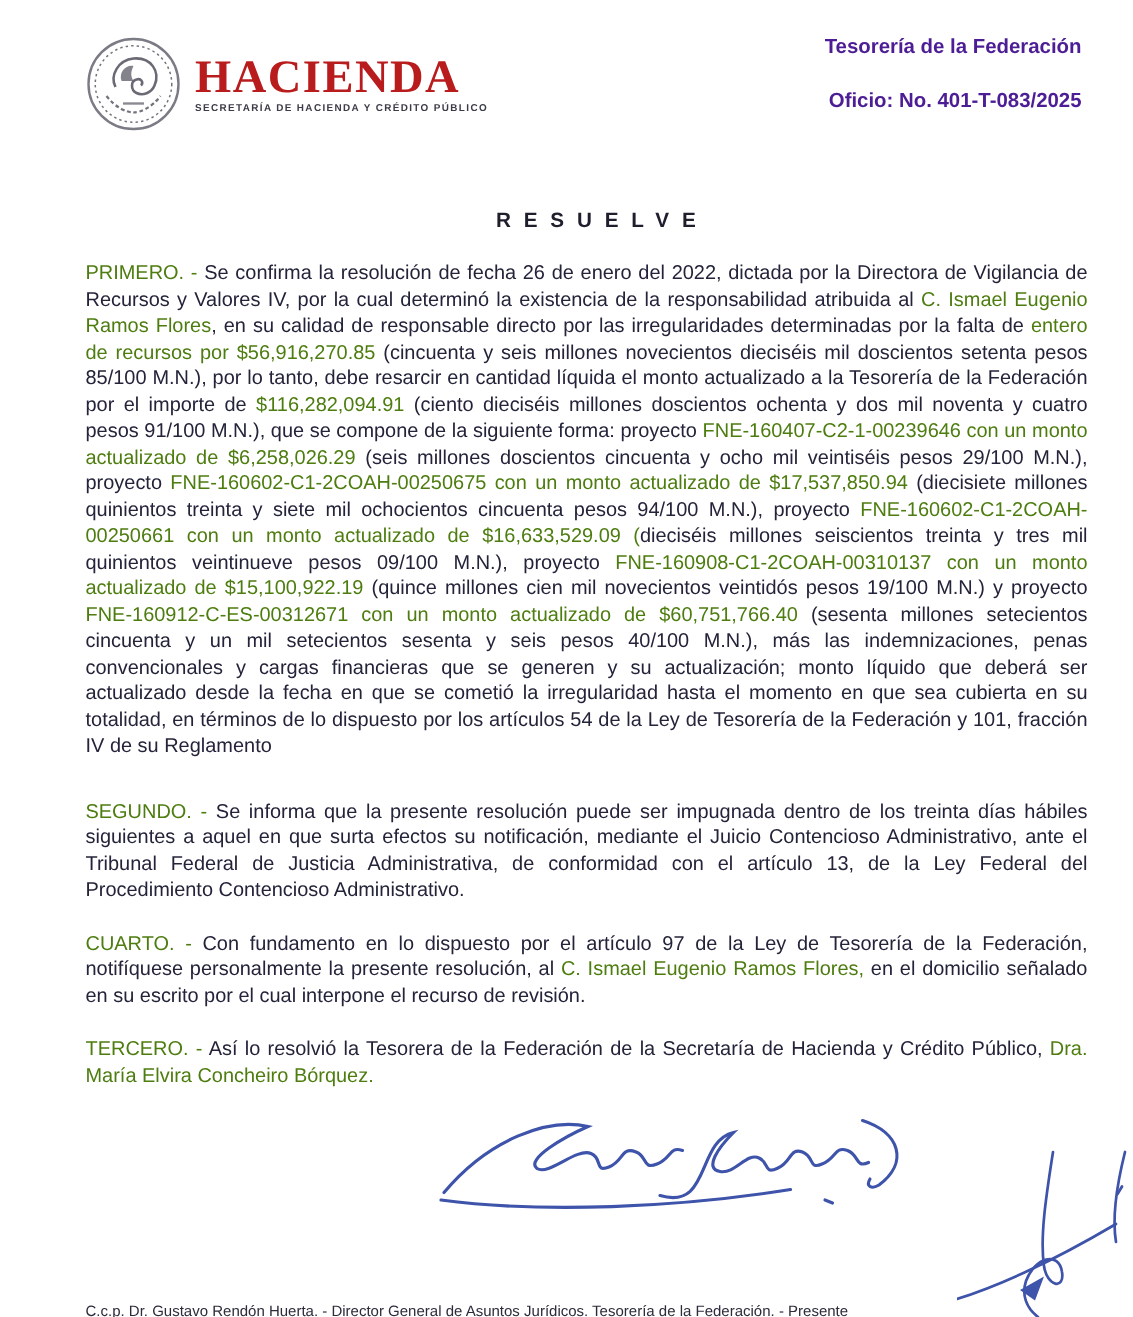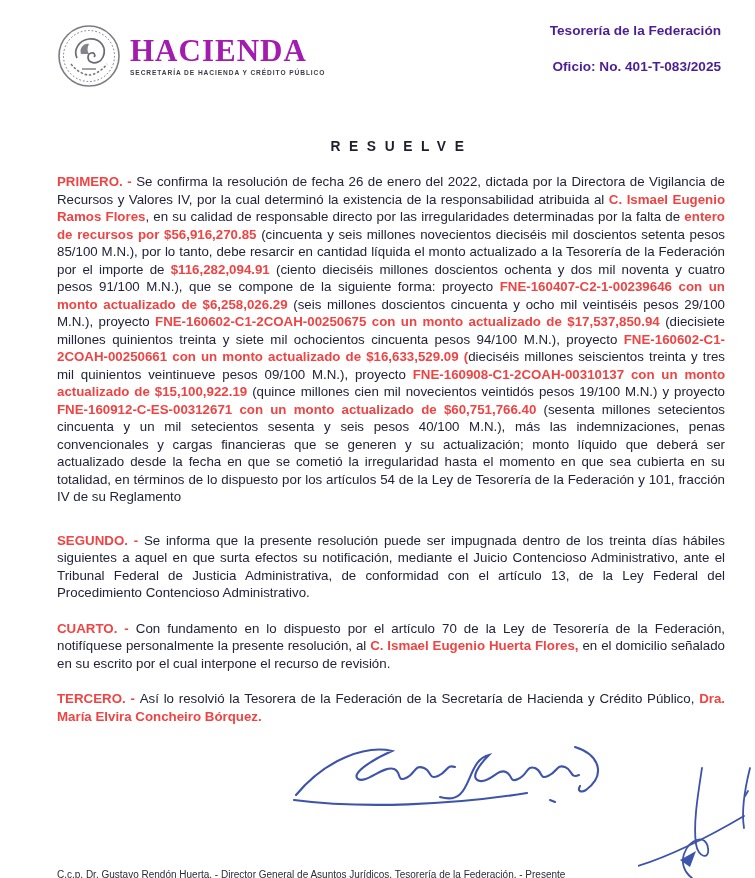--- a/index.html
+++ b/index.html
@@ -12,40 +12,40 @@
     width:755px;height:878px;position:relative;overflow:hidden;
     font-family:"Liberation Sans", sans-serif;color:var(--c-text);
   }
   .page{position:absolute;inset:0;}
   
   .header{display:flex;justify-content:space-between;padding:20px 34px 0 57px;}
   .logo-block{display:flex;align-items:center;gap:9px;margin-top:4px;}
   .seal{width:64px;height:64px;color:var(--c-seal);}
   .brand{
     font-family:"Liberation Serif", serif;font-weight:bold;font-size:31px;
-    letter-spacing:1px;color:#a21caf;line-height:30px;
+    letter-spacing:1px;color:#b91c1c;line-height:30px;
   }
   .brand-sub{
     font-size:6.6px;font-weight:bold;letter-spacing:0.14em;color:#3c3c48;margin-top:3px;
   }
   .header-right{text-align:right;font-weight:bold;font-size:13.6px;color:#4c1d95;margin-top:2px;line-height:17px;}
   .header-right .inst{margin-bottom:19px;}
   
   .title{
     text-align:center;font-weight:bold;font-size:13.8px;letter-spacing:0.62em;
     margin:51px 0 19px 0;color:#1e1e2d;padding-left:48px;
   }
   
   .body{
     padding:0 30px 0 57px;text-align:justify;
     font-size:13.3px;line-height:17.5px;color:var(--c-text);
   }
   .par{margin:0 0 18px 0;}
   .par:first-child{margin-bottom:26px;}
-  .b{font-weight:bold;color:#ef4444;}
+  .b{font-weight:normal;color:#4d7c0f;}
   
   .signature{position:absolute;left:292px;top:733px;width:336px;height:80px;color:var(--c-ink);}
   .corner-mark{position:absolute;right:-3px;top:766px;width:120px;height:112px;color:var(--c-ink);}
   
   .footer{position:absolute;left:57px;top:869px;font-size:10px;line-height:12.4px;color:#2b2b3a;}
   svg{display:block;}
 </style>
 </head>
 <body>
 
@@ -72,21 +72,21 @@
       <div class="inst">Tesorería de la Federación</div>
       <div>Oficio: No. 401-T-083/2025</div>
     </div>
   </div>
 
   <div class="title">RESUELVE</div>
 
   <div class="body">
       <p class="par"><span class="b">PRIMERO. - </span><span class="r">Se confirma la resolución de fecha 26 de enero del 2022, dictada por la Directora de Vigilancia de Recursos y Valores IV, por la cual determinó la existencia de la responsabilidad atribuida al </span><span class="b">C. Ismael Eugenio Ramos Flores</span><span class="r">, en su calidad de responsable directo por las irregularidades determinadas por la falta de </span><span class="b">entero de recursos por $56,916,270.85 </span><span class="r">(cincuenta y seis millones novecientos dieciséis mil doscientos setenta pesos 85/100 M.N.), por lo tanto, debe resarcir en cantidad líquida el monto actualizado a la Tesorería de la Federación por el importe de </span><span class="b">$116,282,094.91 </span><span class="r">(ciento dieciséis millones doscientos ochenta y dos mil noventa y cuatro pesos 91/100 M.N.), que se compone de la siguiente forma: proyecto </span><span class="b">FNE-160407-C2-1-00239646 con un monto actualizado de $6,258,026.29 </span><span class="r">(seis millones doscientos cincuenta y ocho mil veintiséis pesos 29/100 M.N.), proyecto </span><span class="b">FNE-160602-C1-2COAH-00250675 con un monto actualizado de $17,537,850.94 </span><span class="r">(diecisiete millones quinientos treinta y siete mil ochocientos cincuenta pesos 94/100 M.N.), proyecto </span><span class="b">FNE-160602-C1-2COAH-00250661 con un monto actualizado de $16,633,529.09 (</span><span class="r">dieciséis millones seiscientos treinta y tres mil quinientos veintinueve pesos 09/100 M.N.), proyecto </span><span class="b">FNE-160908-C1-2COAH-00310137 con un monto actualizado de $15,100,922.19 </span><span class="r">(quince millones cien mil novecientos veintidós pesos 19/100 M.N.) y proyecto </span><span class="b">FNE-160912-C-ES-00312671 con un monto actualizado de $60,751,766.40 </span><span class="r">(sesenta millones setecientos cincuenta y un mil setecientos sesenta y seis pesos 40/100 M.N.), más las indemnizaciones, penas convencionales y cargas financieras que se generen y su actualización; monto líquido que deberá ser actualizado desde la fecha en que se cometió la irregularidad hasta el momento en que sea cubierta en su totalidad, en términos de lo dispuesto por los artículos 54 de la Ley de Tesorería de la Federación y 101, fracción IV de su Reglamento</span></p>
       <p class="par"><span class="b">SEGUNDO. - </span><span class="r">Se informa que la presente resolución puede ser impugnada dentro de los treinta días hábiles siguientes a aquel en que surta efectos su notificación, mediante el Juicio Contencioso Administrativo, ante el Tribunal Federal de Justicia Administrativa, de conformidad con el artículo 13, de la Ley Federal del Procedimiento Contencioso Administrativo.</span></p>
-      <p class="par"><span class="b">CUARTO. - </span><span class="r">Con fundamento en lo dispuesto por el artículo 70 de la Ley de Tesorería de la Federación, notifíquese personalmente la presente resolución, al </span><span class="b">C. Ismael Eugenio Huerta Flores, </span><span class="r">en el domicilio señalado en su escrito por el cual interpone el recurso de revisión.</span></p>
+      <p class="par"><span class="b">CUARTO. - </span><span class="r">Con fundamento en lo dispuesto por el artículo 97 de la Ley de Tesorería de la Federación, notifíquese personalmente la presente resolución, al </span><span class="b">C. Ismael Eugenio Ramos Flores, </span><span class="r">en el domicilio señalado en su escrito por el cual interpone el recurso de revisión.</span></p>
       <p class="par"><span class="b">TERCERO. - </span><span class="r">Así lo resolvió la Tesorera de la Federación de la Secretaría de Hacienda y Crédito Público, </span><span class="b">Dra. María Elvira Concheiro Bórquez.</span></p>
     </div>
 
   <div class="signature">
     <svg viewBox="0 0 336 80" width="336" height="80">
       <g fill="none" stroke="currentColor" stroke-width="2.1" stroke-linecap="round">
         <path d="M4 62 C 34 26 74 12 100 18 C 84 25 58 40 66 46 C 74 51 92 32 102 36 C 110 39 104 49 114 45 C 124 41 122 31 132 35 C 140 38 136 47 146 43 C 156 39 154 31 163 34"></path>
         <path d="M148 64 C 182 74 172 28 197 22 C 187 32 177 46 188 48 C 198 50 206 35 214 39 C 221 42 217 50 226 46 C 236 42 234 32 243 35 C 251 38 247 47 256 43 C 266 39 264 31 273 34 C 281 37 278 46 287 42"></path>
         <path d="M283 14 C 308 22 314 42 294 57 C 289 60 285 58 288 53"></path>
         <path d="M2 67 C 70 76 160 72 235 60"></path>

